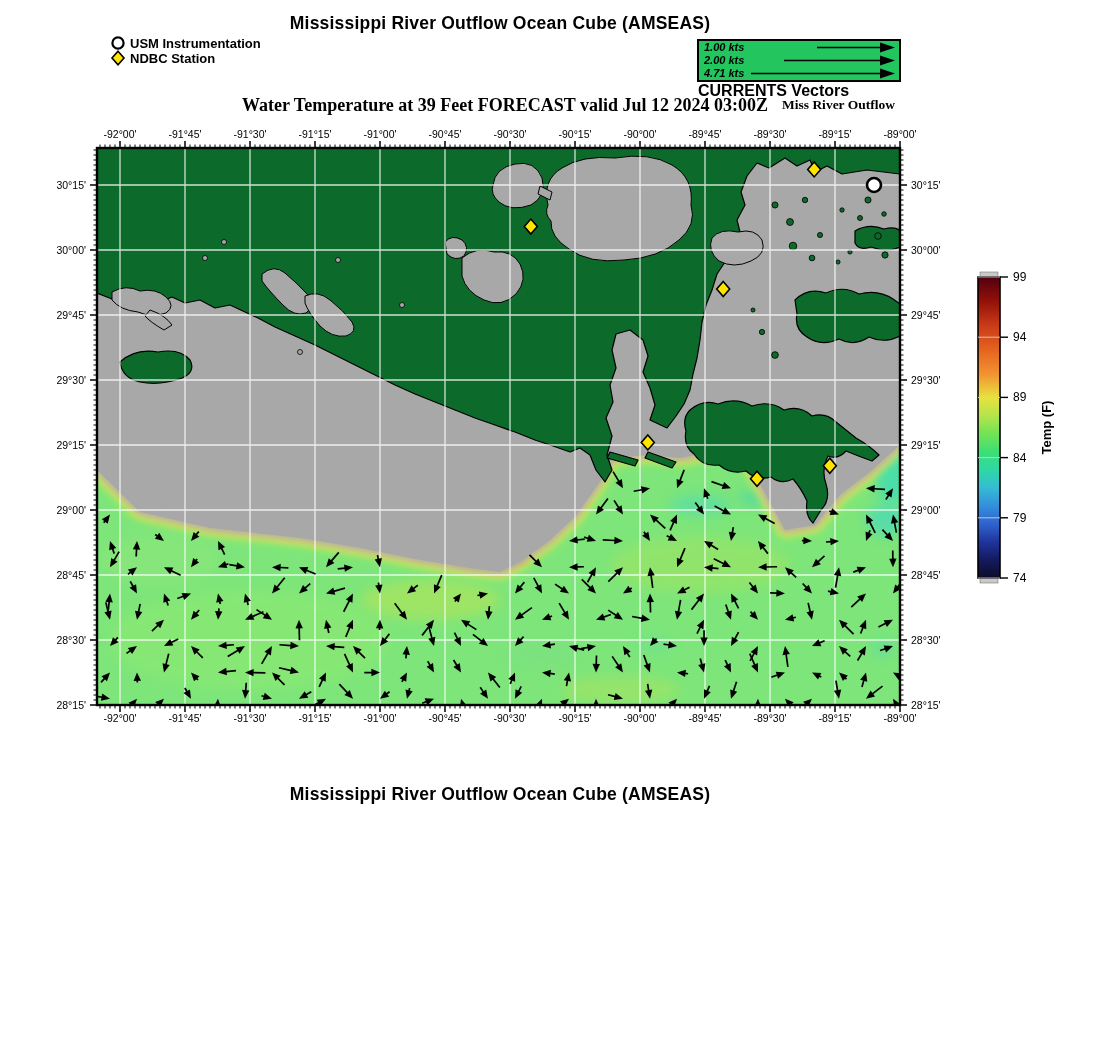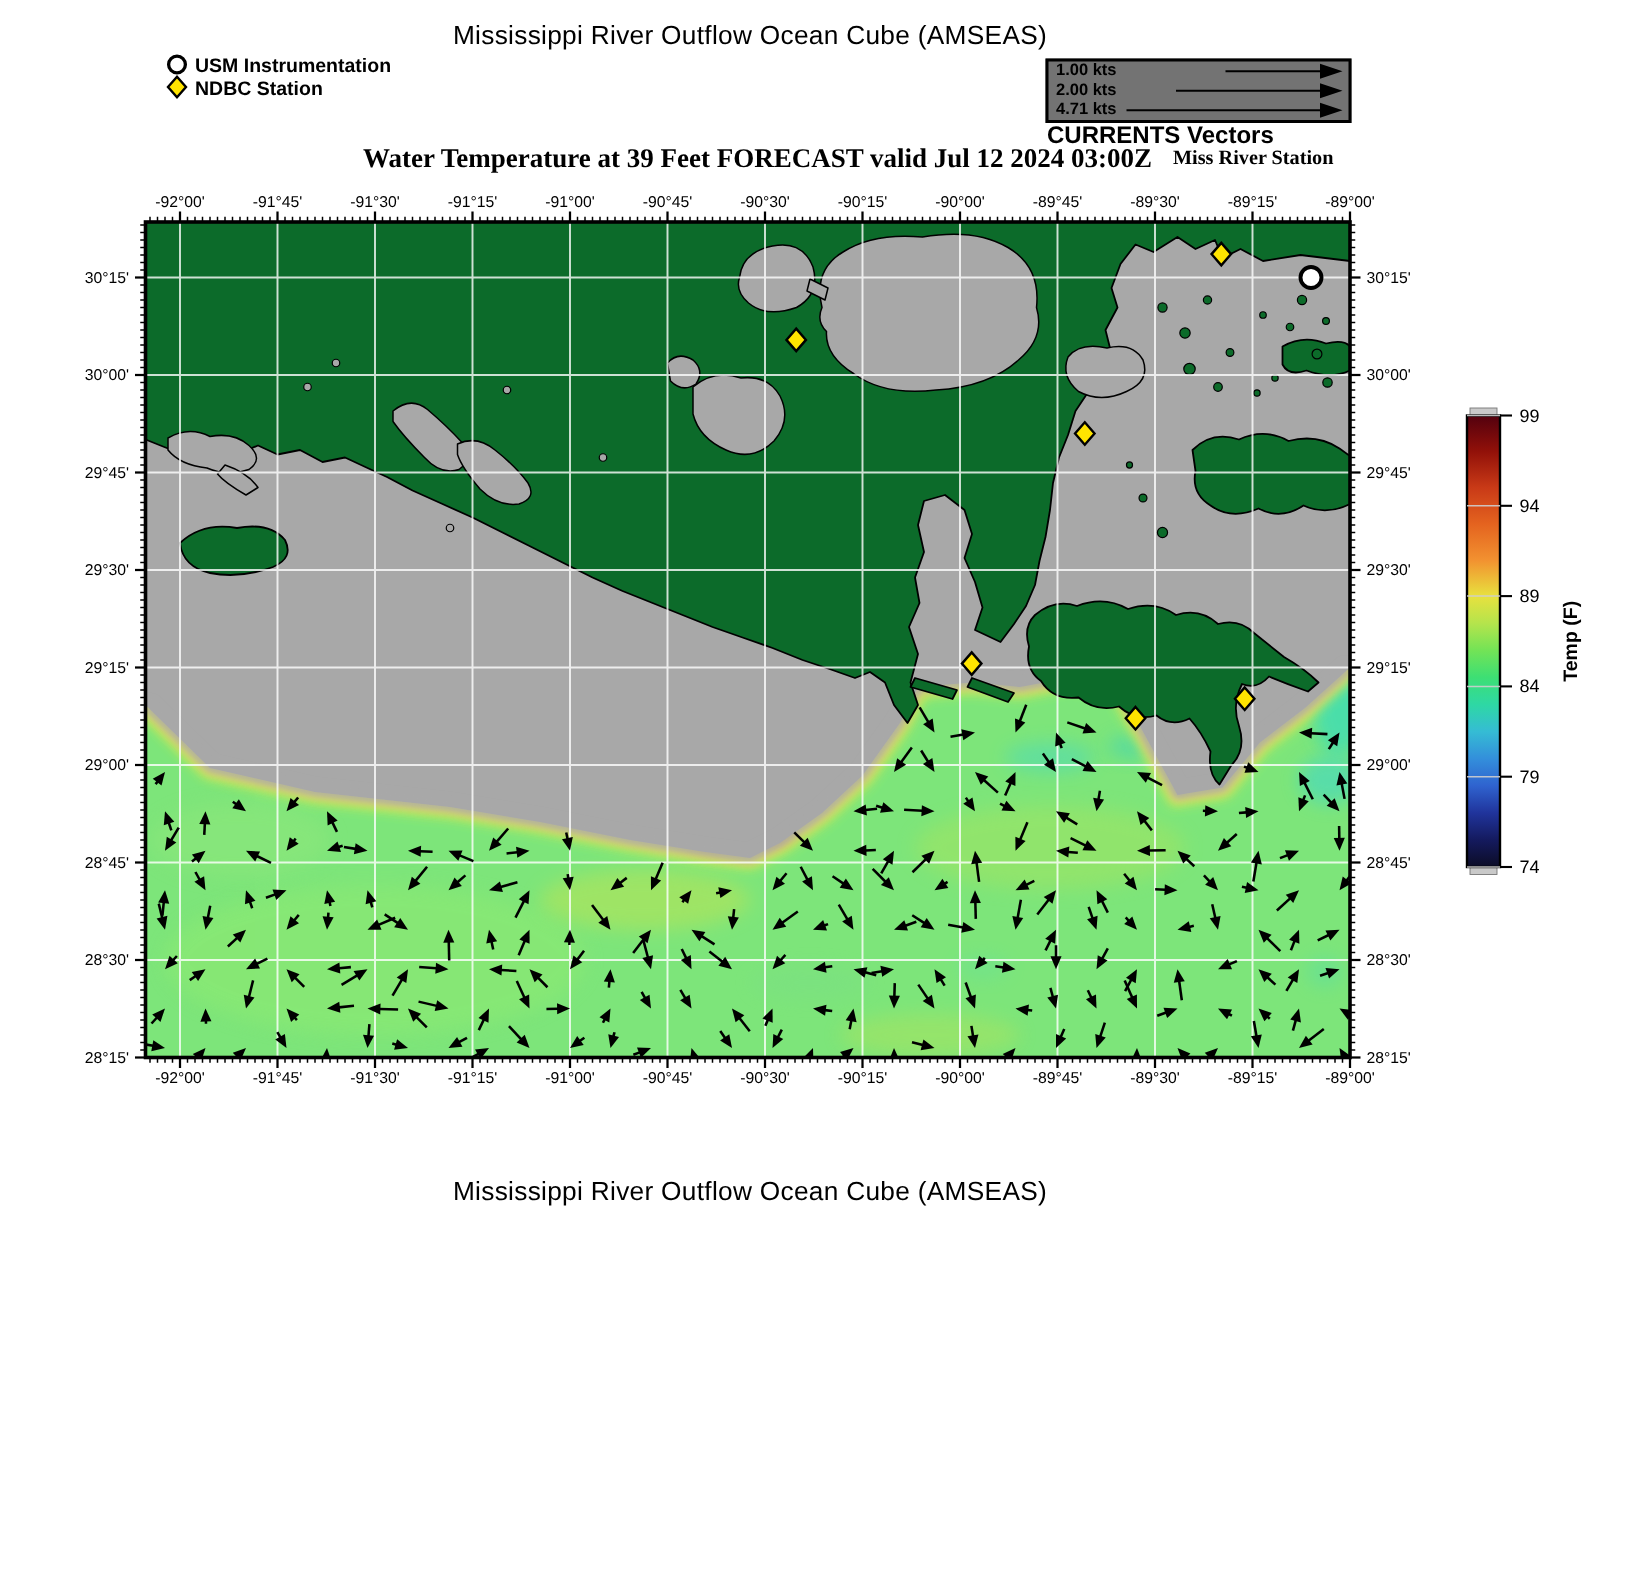--- a/index.html
+++ b/index.html
@@ -1,27 +1,27 @@
 <!DOCTYPE html>
 <html><head>
 <meta charset="utf-8">
 <style>
   html,body{margin:0;padding:0;background:#ffffff;}
   body{width:1100px;height:1050px;position:relative;overflow:hidden;
        font-family:"Liberation Sans",sans-serif;color:#000;}
   .abs{position:absolute;}
-  .title{font-weight:normal;font-size:17.5px;letter-spacing:0.2px;white-space:nowrap;
+  .title{font-weight:bold;font-size:17.5px;letter-spacing:0.2px;white-space:nowrap;
          transform:translateX(-50%);}
   .subtitle{font-family:"Liberation Serif",serif;font-weight:bold;font-size:18px;
             white-space:nowrap;transform:translateX(-50%);}
   .region-label{font-family:"Liberation Serif",serif;font-weight:bold;font-size:13.5px;
                 white-space:nowrap;}
   .mleg-row{display:flex;align-items:flex-end;height:15px;font-weight:bold;font-size:13px;}
   .mleg-row svg{margin-right:3px;}
-  .vbox{border:2px solid #000;width:200px;height:39px;background:#737373;}
+  .vbox{border:2px solid #000;width:200px;height:39px;background:#22c55e;font-style:italic;}
   .vrow{position:relative;height:13px;}
   .vrow .klabel{position:absolute;left:5px;top:0;font-size:11px;font-weight:bold;line-height:13px;}
   .vcaption{font-size:16px;font-weight:bold;}
   svg text{font-family:"Liberation Sans",sans-serif;}
 </style>
 </head>
 <body>
 
 <svg id="mapsvg" class="abs" style="left:0;top:0;" width="1100" height="1050" viewBox="0 0 1100 1050">
     <defs>
@@ -1654,15 +1654,15 @@
     <span class="klabel">4.71 kts</span>
     <svg class="abs" style="left:0;top:0" width="200" height="13">
       <line x1="52" y1="6.5" x2="184" y2="6.5" stroke="#000" stroke-width="1.4"></line>
       <path d="M196,6.5 L181,1.5 L181,11.5 Z" fill="#000"></path>
     </svg>
   </div>
 </div>
 <div class="abs vcaption" style="left:698px;top:82px;">CURRENTS Vectors</div>
 
 <div class="abs subtitle" style="left:505px;top:95px;">Water Temperature at 39 Feet FORECAST valid Jul 12 2024 03:00Z</div>
-<div class="abs region-label" style="left:782px;top:97px;">Miss River Station</div>
+<div class="abs region-label" style="left:782px;top:97px;">Miss River Outflow</div>
 
 <div class="abs title" style="left:500px;top:784px;">Mississippi River Outflow Ocean Cube (AMSEAS)</div>
 
 </body></html>

